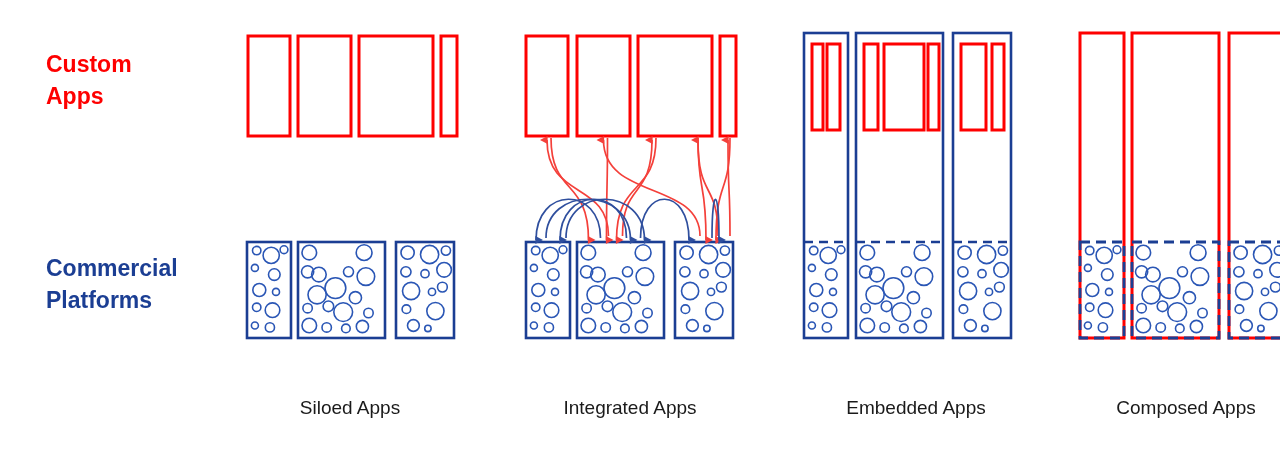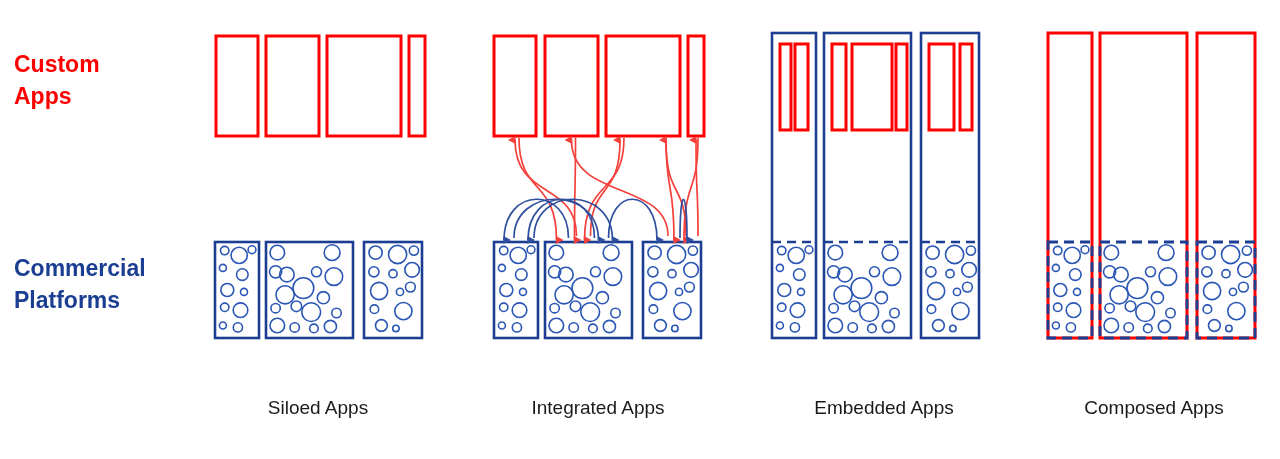--- a/index.html
+++ b/index.html
@@ -12,20 +12,21 @@
     height: 459px;
     font-family: "Liberation Sans", sans-serif;
     overflow: hidden;
     position: relative;
   }
   #diagram-root {
     position: absolute;
     inset: 0;
     width: 1019px;
     height: 459px;
+    margin-left: 32px;
   }
   svg#diagram-svg {
     display: block;
     width: 1280px;
     height: 459px;
   }
   .row-label {
     font-weight: bold;
     font-size: 23px;
     font-family: "Liberation Sans", sans-serif;

